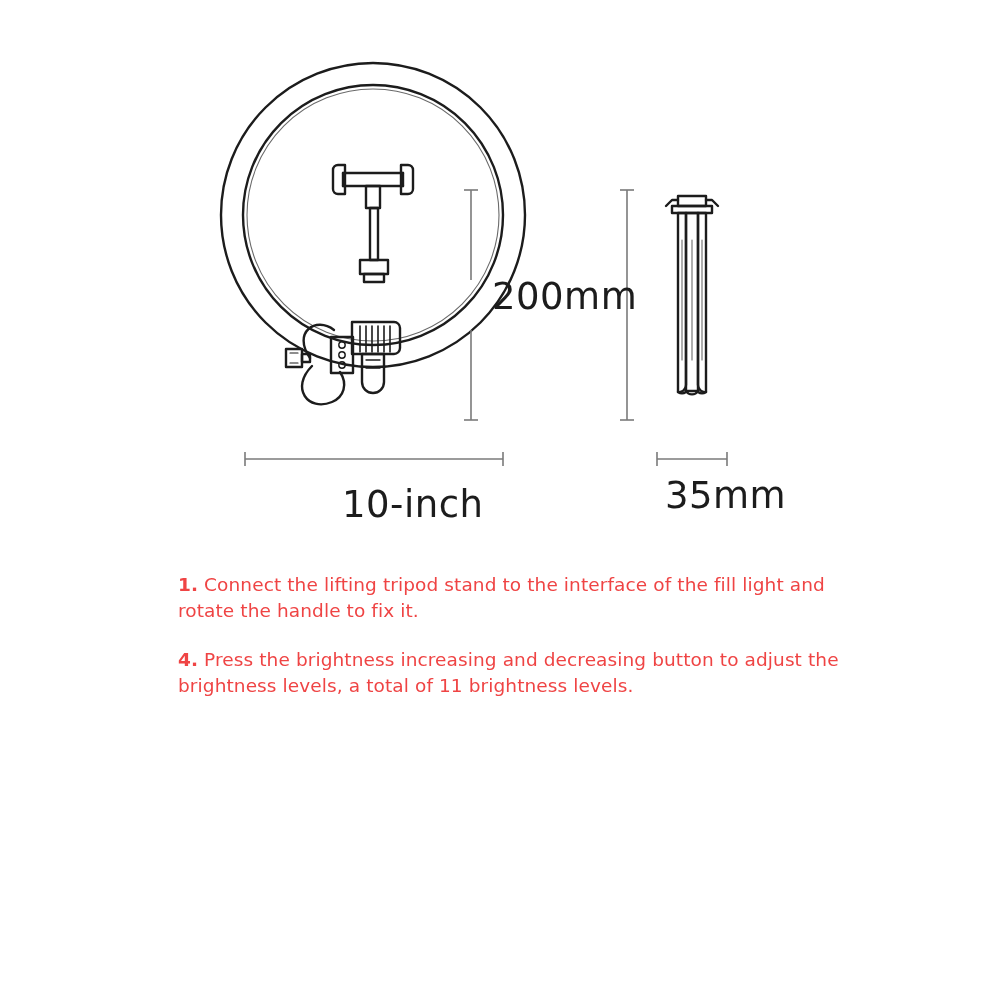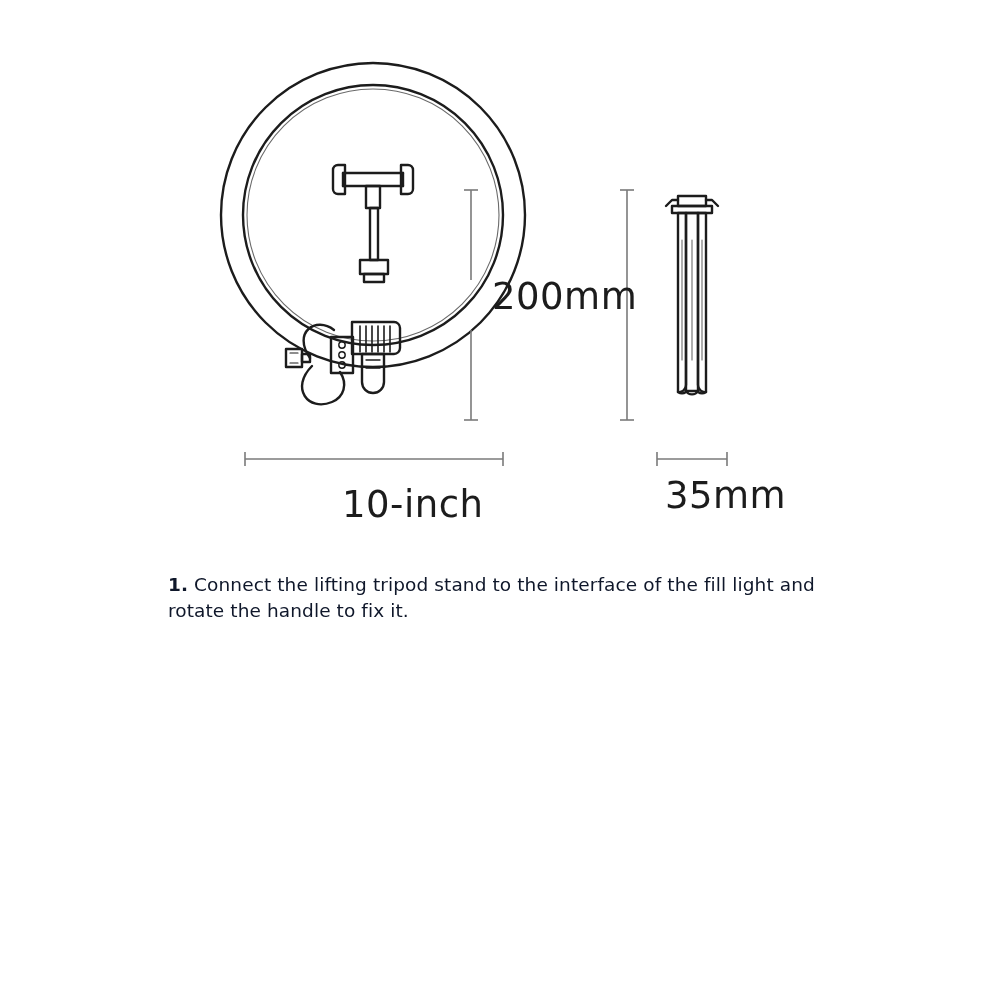--- a/index.html
+++ b/index.html
@@ -65,24 +65,24 @@
     width: 700px;
   }
   .instructions h2 {
     margin: 0 0 26px 0;
     font-size: 24px;
     font-weight: 400;
     color: #1c1c1c;
     letter-spacing: 0.2px;
   }
   .step {
-    margin: 0 0 22px 0;
+    margin: 0 0 22px 10px;
     font-size: 18.5px;
     line-height: 1.42;
-    color: #0f172a;
+    color: #ef4444;
     letter-spacing: 0.1px;
   }
   .step .num {
     font-weight: 700;
   }
   .step:last-child {
     margin-bottom: 0;
   }
 </style>
 </head>
@@ -192,15 +192,18 @@
   </div>
 
   <div class="instructions">
 
     <p class="step">
       <span class="num">1.</span><span> Connect the lifting tripod stand to the interface of the fill light and rotate the handle to fix it.</span>
     </p>
 
 
 
+    <p class="step">
+      <span class="num">4.</span><span> Press the brightness increasing and decreasing button to adjust the brightness levels, a total of 11 brightness levels.</span>
+    </p>
   </div>
 
 </div>
 
 </body></html>

